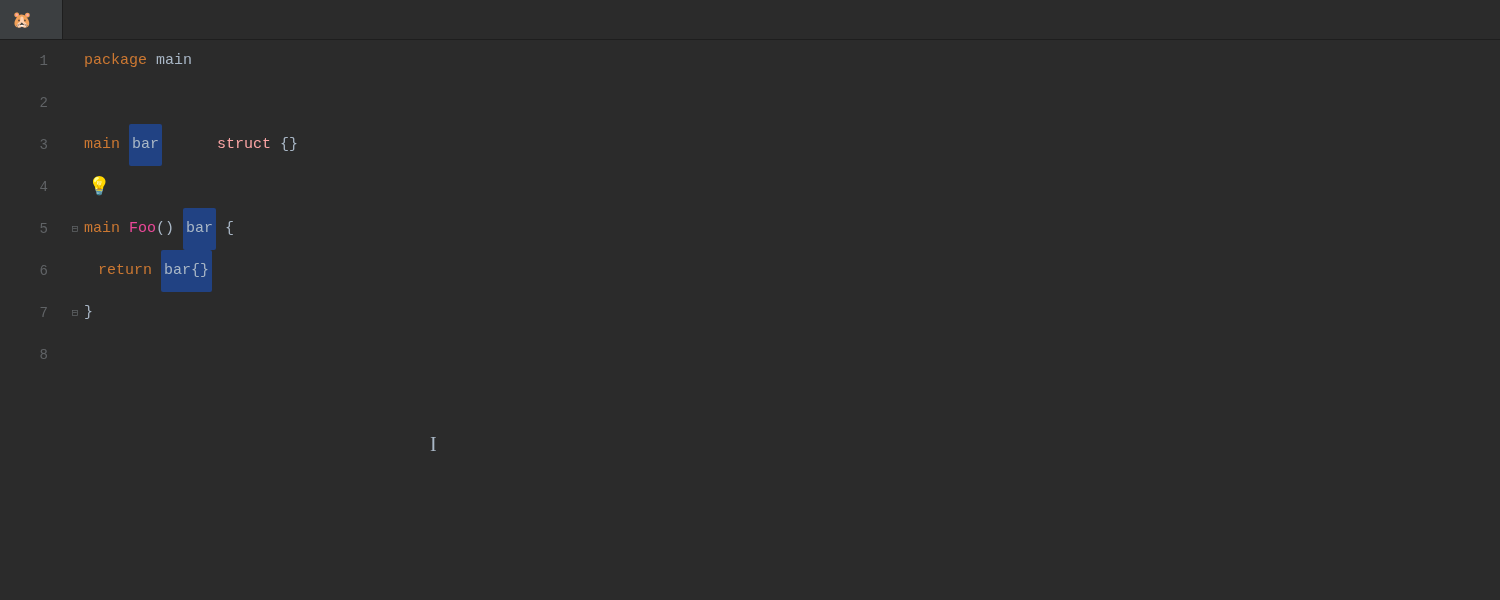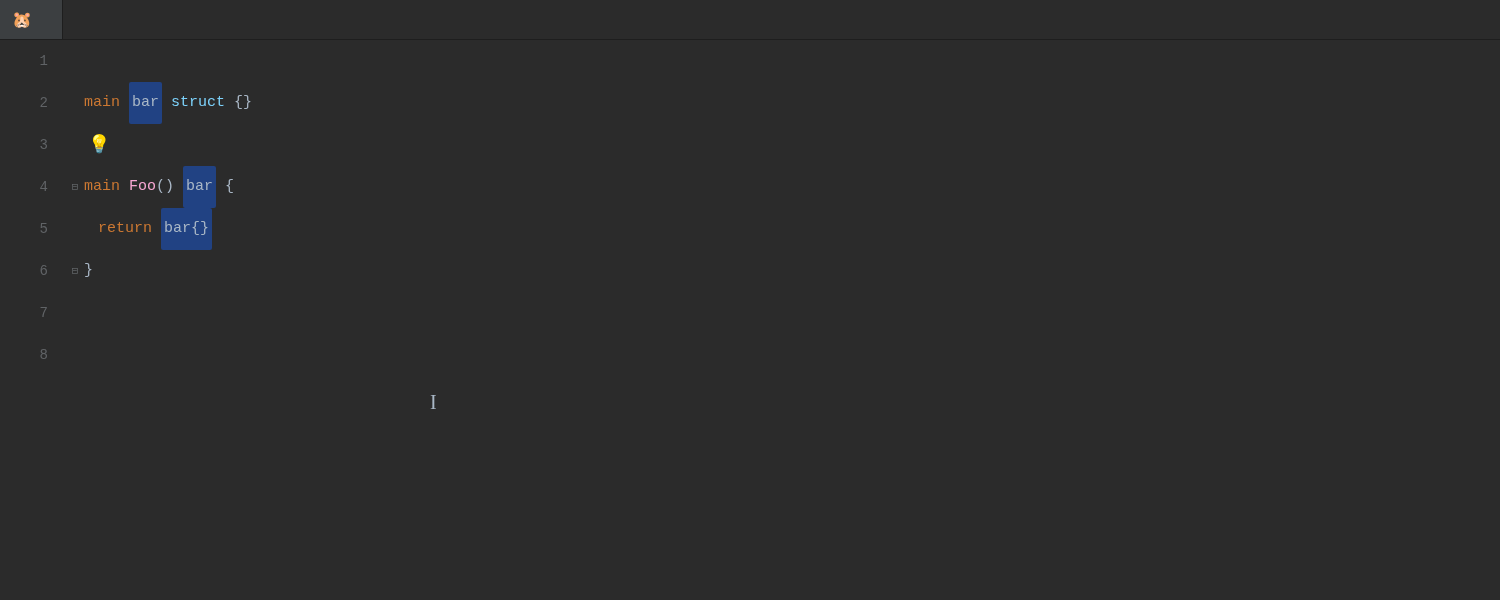--- a/index.html
+++ b/index.html
@@ -116,29 +116,30 @@
     }
 
     .c-highlighted-bar {
       background-color: #214283;
       color: #a9b7c6;
       padding: 0 3px;
       border-radius: 2px;
     }
 
     .c-struct {
-      color: #7dd3fc;
+      color: #fca5a5;
+      margin-left: 46px;
     }
 
     .c-braces {
       color: #a9b7c6;
     }
 
     .c-func-name {
-      color: #f9a8d4;
+      color: #ec4899;
       text-align: center;
     }
 
     .c-return-keyword {
       color: #cc7832;
       margin-left: 14px;
     }
 
     .c-bar-highlight {
       background-color: #214283;
@@ -175,20 +176,26 @@
       <div class="line-number">3</div>
       <div class="line-number">4</div>
       <div class="line-number">5</div>
       <div class="line-number">6</div>
       <div class="line-number">7</div>
       <div class="line-number">8</div>
     </div>
 
   <div class="code-area" id="code-area">
 
+  <div class="code-line">
+        <span style="width: 16px; display: inline-block;"></span>
+        <span class="c-keyword">package</span>
+        <span>&nbsp;</span>
+        <span class="c-type-name">main</span>
+      </div>
       <div class="code-line"></div>
       <div class="code-line">
         <span style="width: 16px; display: inline-block;"></span>
         <span class="c-keyword">main</span>
         <span>&nbsp;</span>
         <span class="c-highlighted-bar">bar</span>
         <span>&nbsp;</span>
         <span class="c-struct">struct</span>
         <span>&nbsp;</span>
         <span class="c-braces">{}</span>

